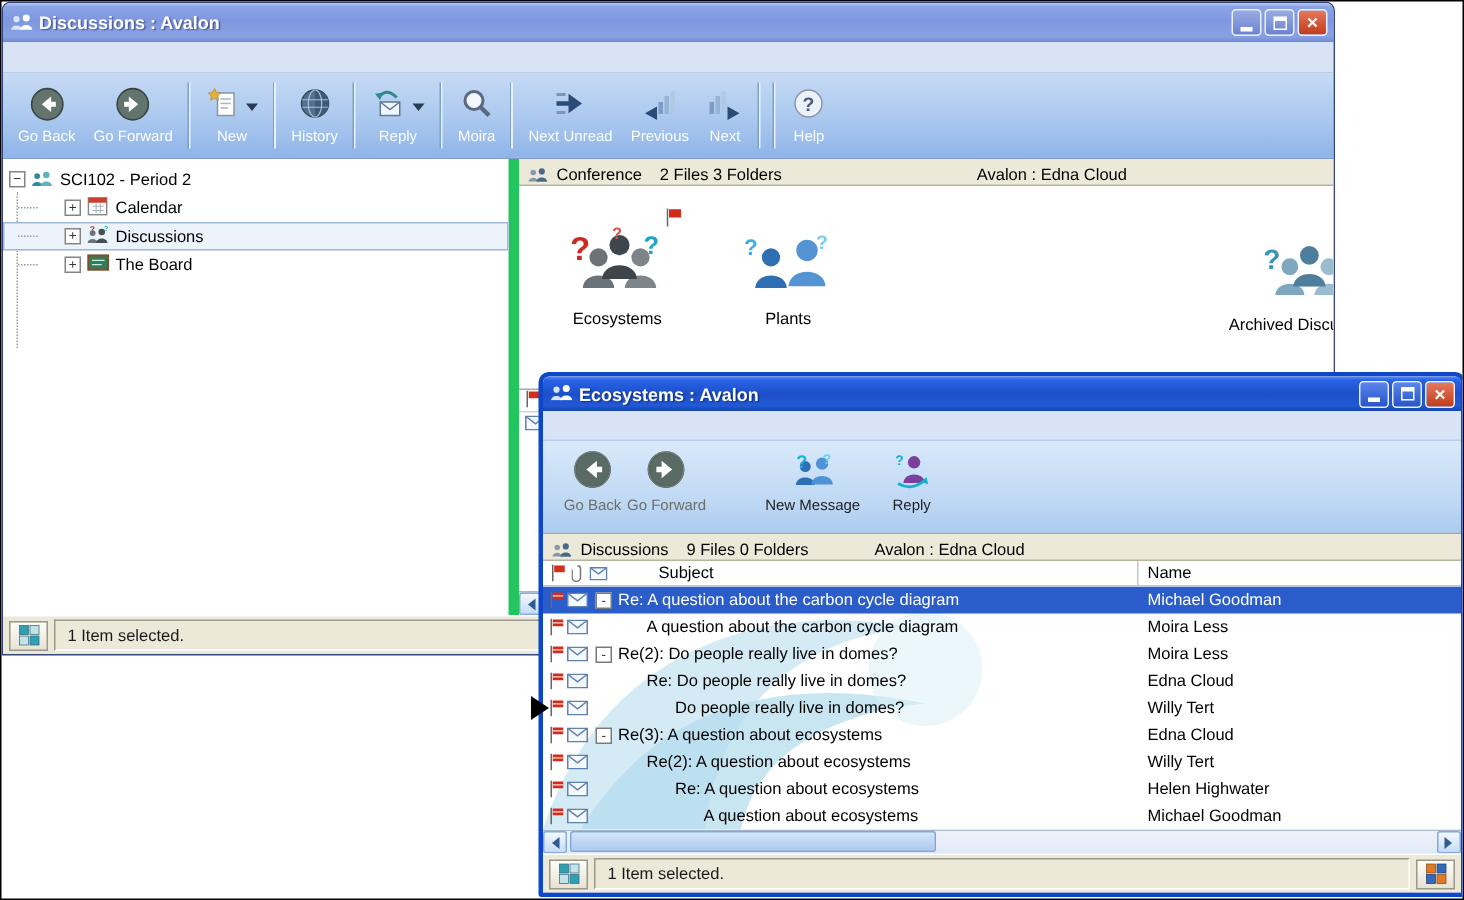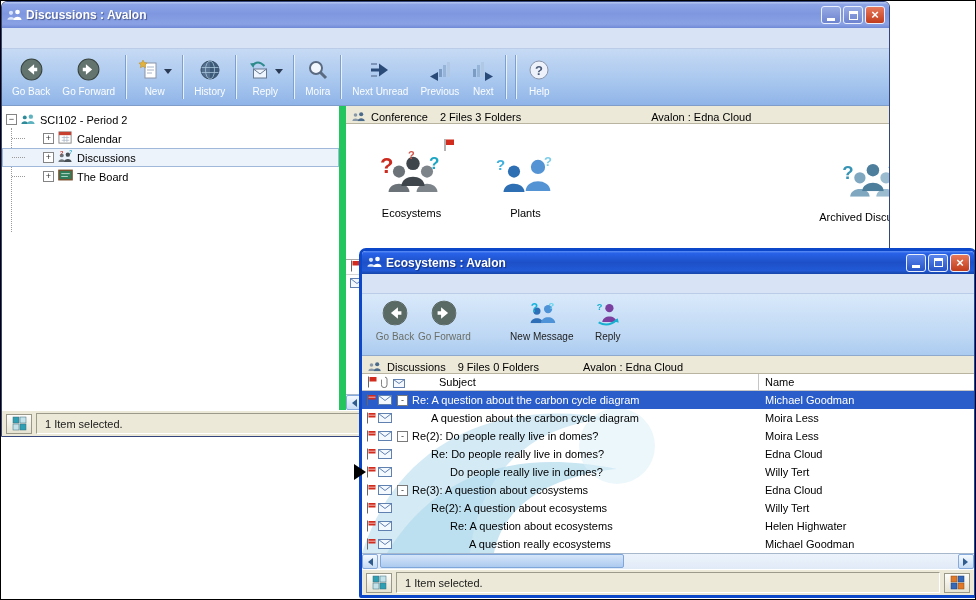--- a/index.html
+++ b/index.html
@@ -667,21 +667,21 @@
             </svg>
           </span>
           <span class="renv">
             <svg width="14" height="10">
               <rect x="0.5" y="0.5" width="13" height="9" fill="#F4F8FF" stroke="#6080B0"></rect>
               <path d="M0.5 0.5 L7 5.5 L13.5 0.5" fill="none" stroke="#6080B0"></path>
             </svg>
           </span>
           <span class="rind"></span>
           <span class="rexp"></span>
-          <span class="rsub">A question really ecosystems</span>
+          <span class="rsub">A question about ecosystems</span>
           <span class="rname">Michael Goodman</span>
         </div>
     </div>
 
     <div class="hscroll">
       <span class="sbtn">
           <span class="tri-l"></span>
         </span>
       <span class="strack">
           <span class="sthumb"></span>

